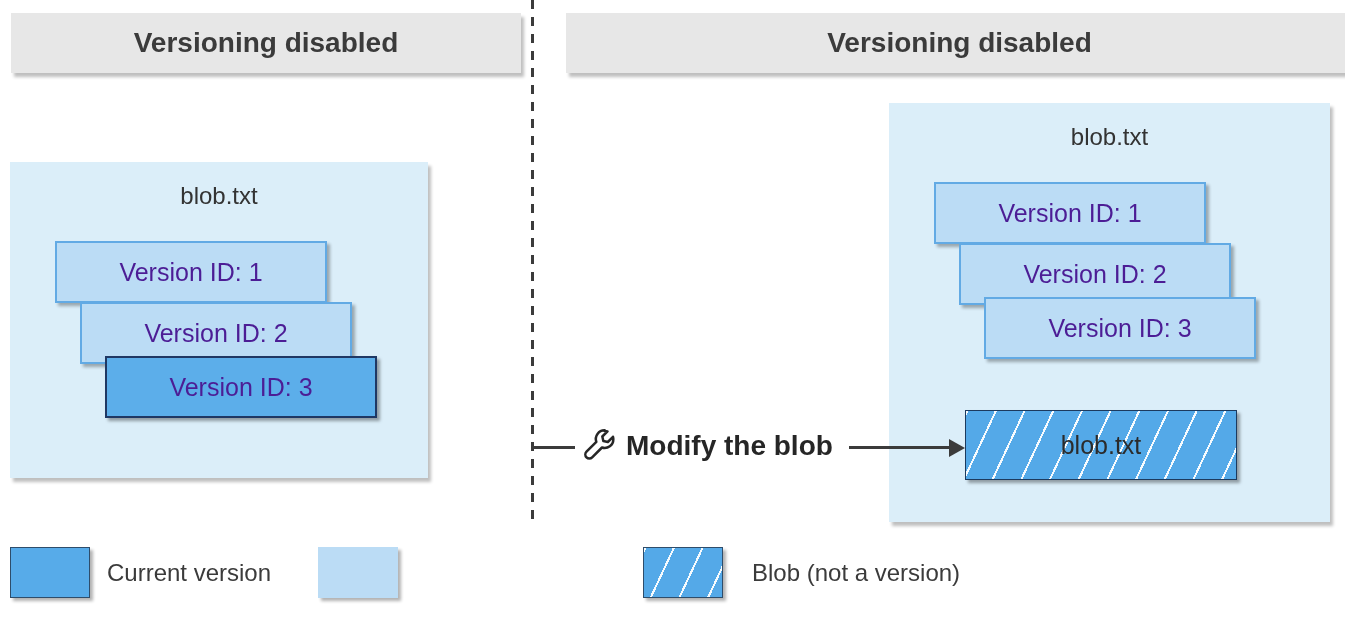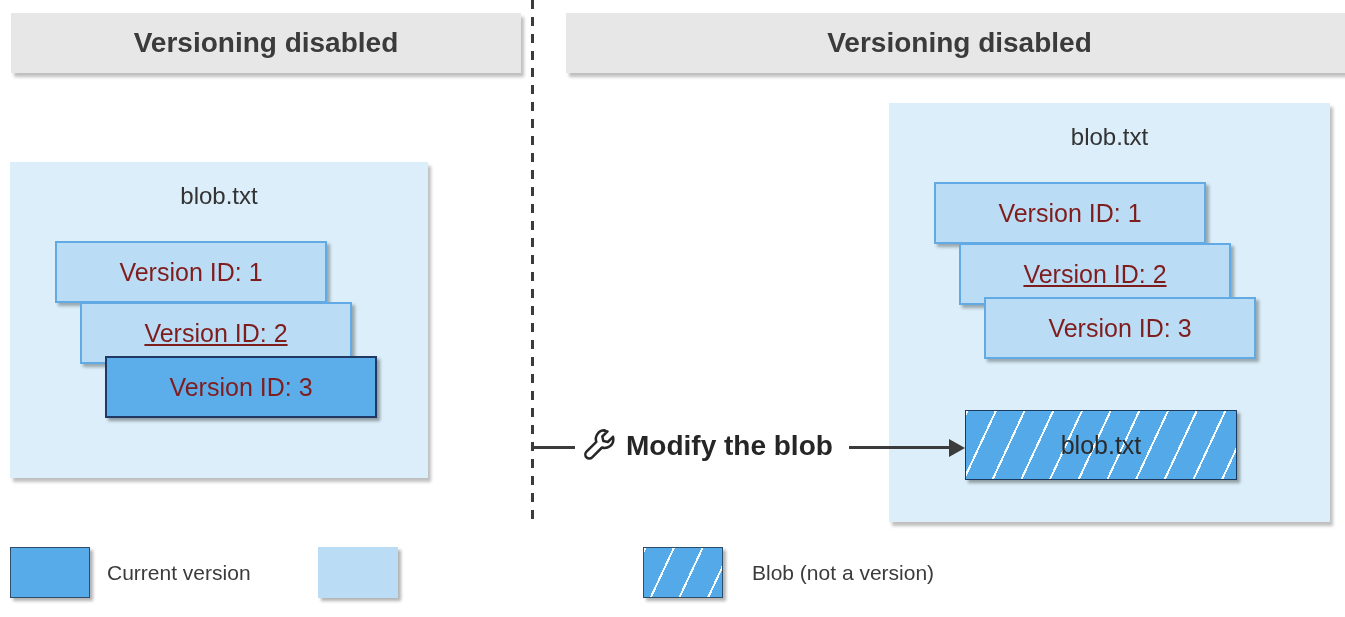--- a/index.html
+++ b/index.html
@@ -29,26 +29,26 @@
   .panel-left{left:10px;top:162px;width:418px;height:316px;}
   .panel-right{left:889px;top:103px;width:441px;height:419px;}
   .panel-title{
     position:absolute;left:0;right:0;top:20px;text-align:center;
     font-size:24px;color:#333;
   }
   
   .vbox{
     position:absolute;width:272px;height:62px;box-sizing:border-box;
     display:flex;align-items:center;justify-content:center;
-    font-size:25px;color:#7f1d1d;
+    font-size:25px;color:#4c1d95;
   }
   .vbox.previous{background:#bbdcf5;border:2px solid #62aae4;box-shadow:3px 3px 3px rgba(0,0,0,.30);}
   .vbox.current{background:#5caeea;border:2px solid #1f3864;box-shadow:3px 3px 3px rgba(0,0,0,.35);}
   .pos1{left:45px;top:79px;}
-  .pos2{left:70px;top:140px;text-decoration:underline;}
+  .pos2{left:70px;top:140px;}
   .pos3{left:95px;top:194px;}
   
   .hatch-bg{
     background-color:#54a9e8;
     background-image:repeating-linear-gradient(115deg,rgba(255,255,255,.95) 0 2px,transparent 2px 26px);
   }
   .blob-box{
     position:absolute;left:76px;top:307px;width:272px;height:70px;box-sizing:border-box;
     border:1px solid #1c3a5e;box-shadow:3px 3px 3px rgba(0,0,0,.35);
     display:flex;align-items:center;justify-content:center;
@@ -62,21 +62,21 @@
   .arrow-head{
     position:absolute;left:949px;top:439px;width:0;height:0;
     border-top:9px solid transparent;border-bottom:9px solid transparent;
     border-left:16px solid #3b3b3b;
   }
   
   .lg-sq{position:absolute;top:547px;width:80px;height:51px;box-sizing:border-box;box-shadow:3px 3px 3px rgba(0,0,0,.30);}
   .lg-sq.current{left:10px;background:#57abe9;border:1px solid #2e4d6b;}
   .lg-sq.previous{left:318px;background:#bbdcf5;}
   .lg-sq.blob{left:643px;border:1px solid #2e4d6b;}
-  .lg-label{position:absolute;top:547px;height:51px;display:flex;align-items:center;font-size:21px;color:#3b3b3b;white-space:nowrap;}
+  .lg-label{position:absolute;top:547px;height:51px;display:flex;align-items:center;font-size:24px;color:#3b3b3b;white-space:nowrap;}
   .lg-label.l1{left:107px;}
   .lg-label.l2{left:415px;}
   .lg-label.l3{left:752px;}
 </style>
 </head>
 <body>
 
 <div class="page">
 
   <div class="hdr hdr-left">

